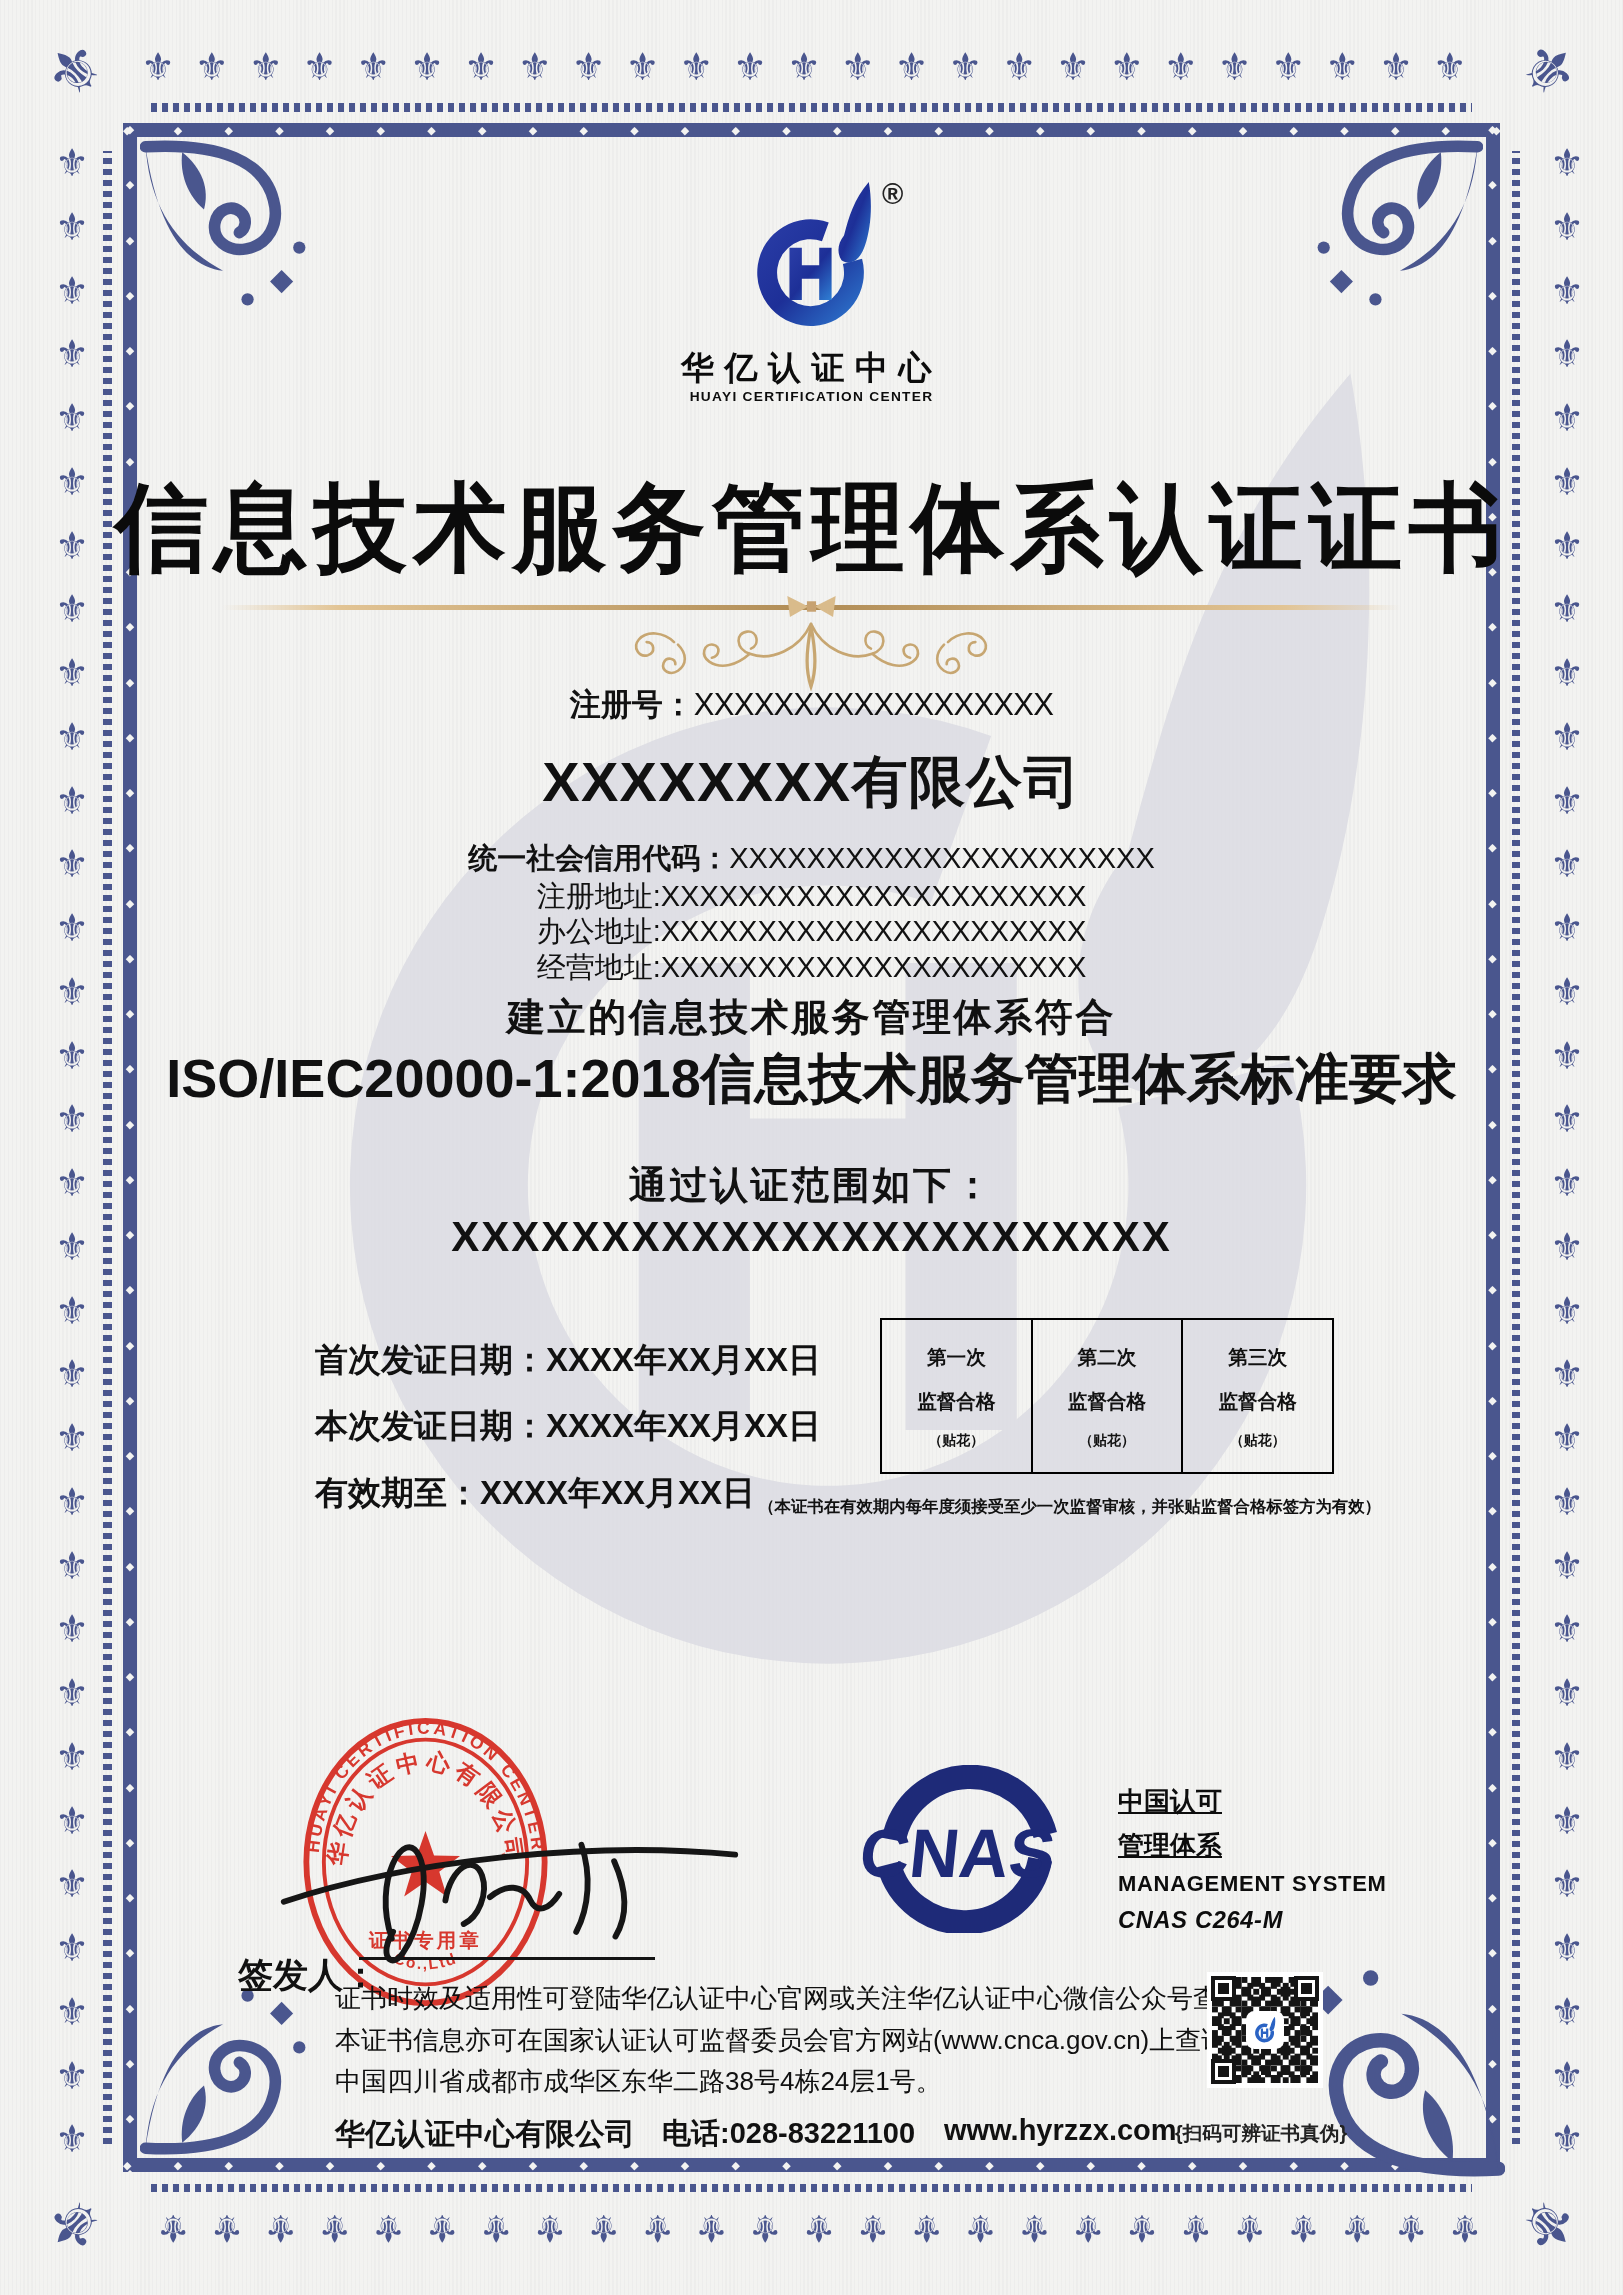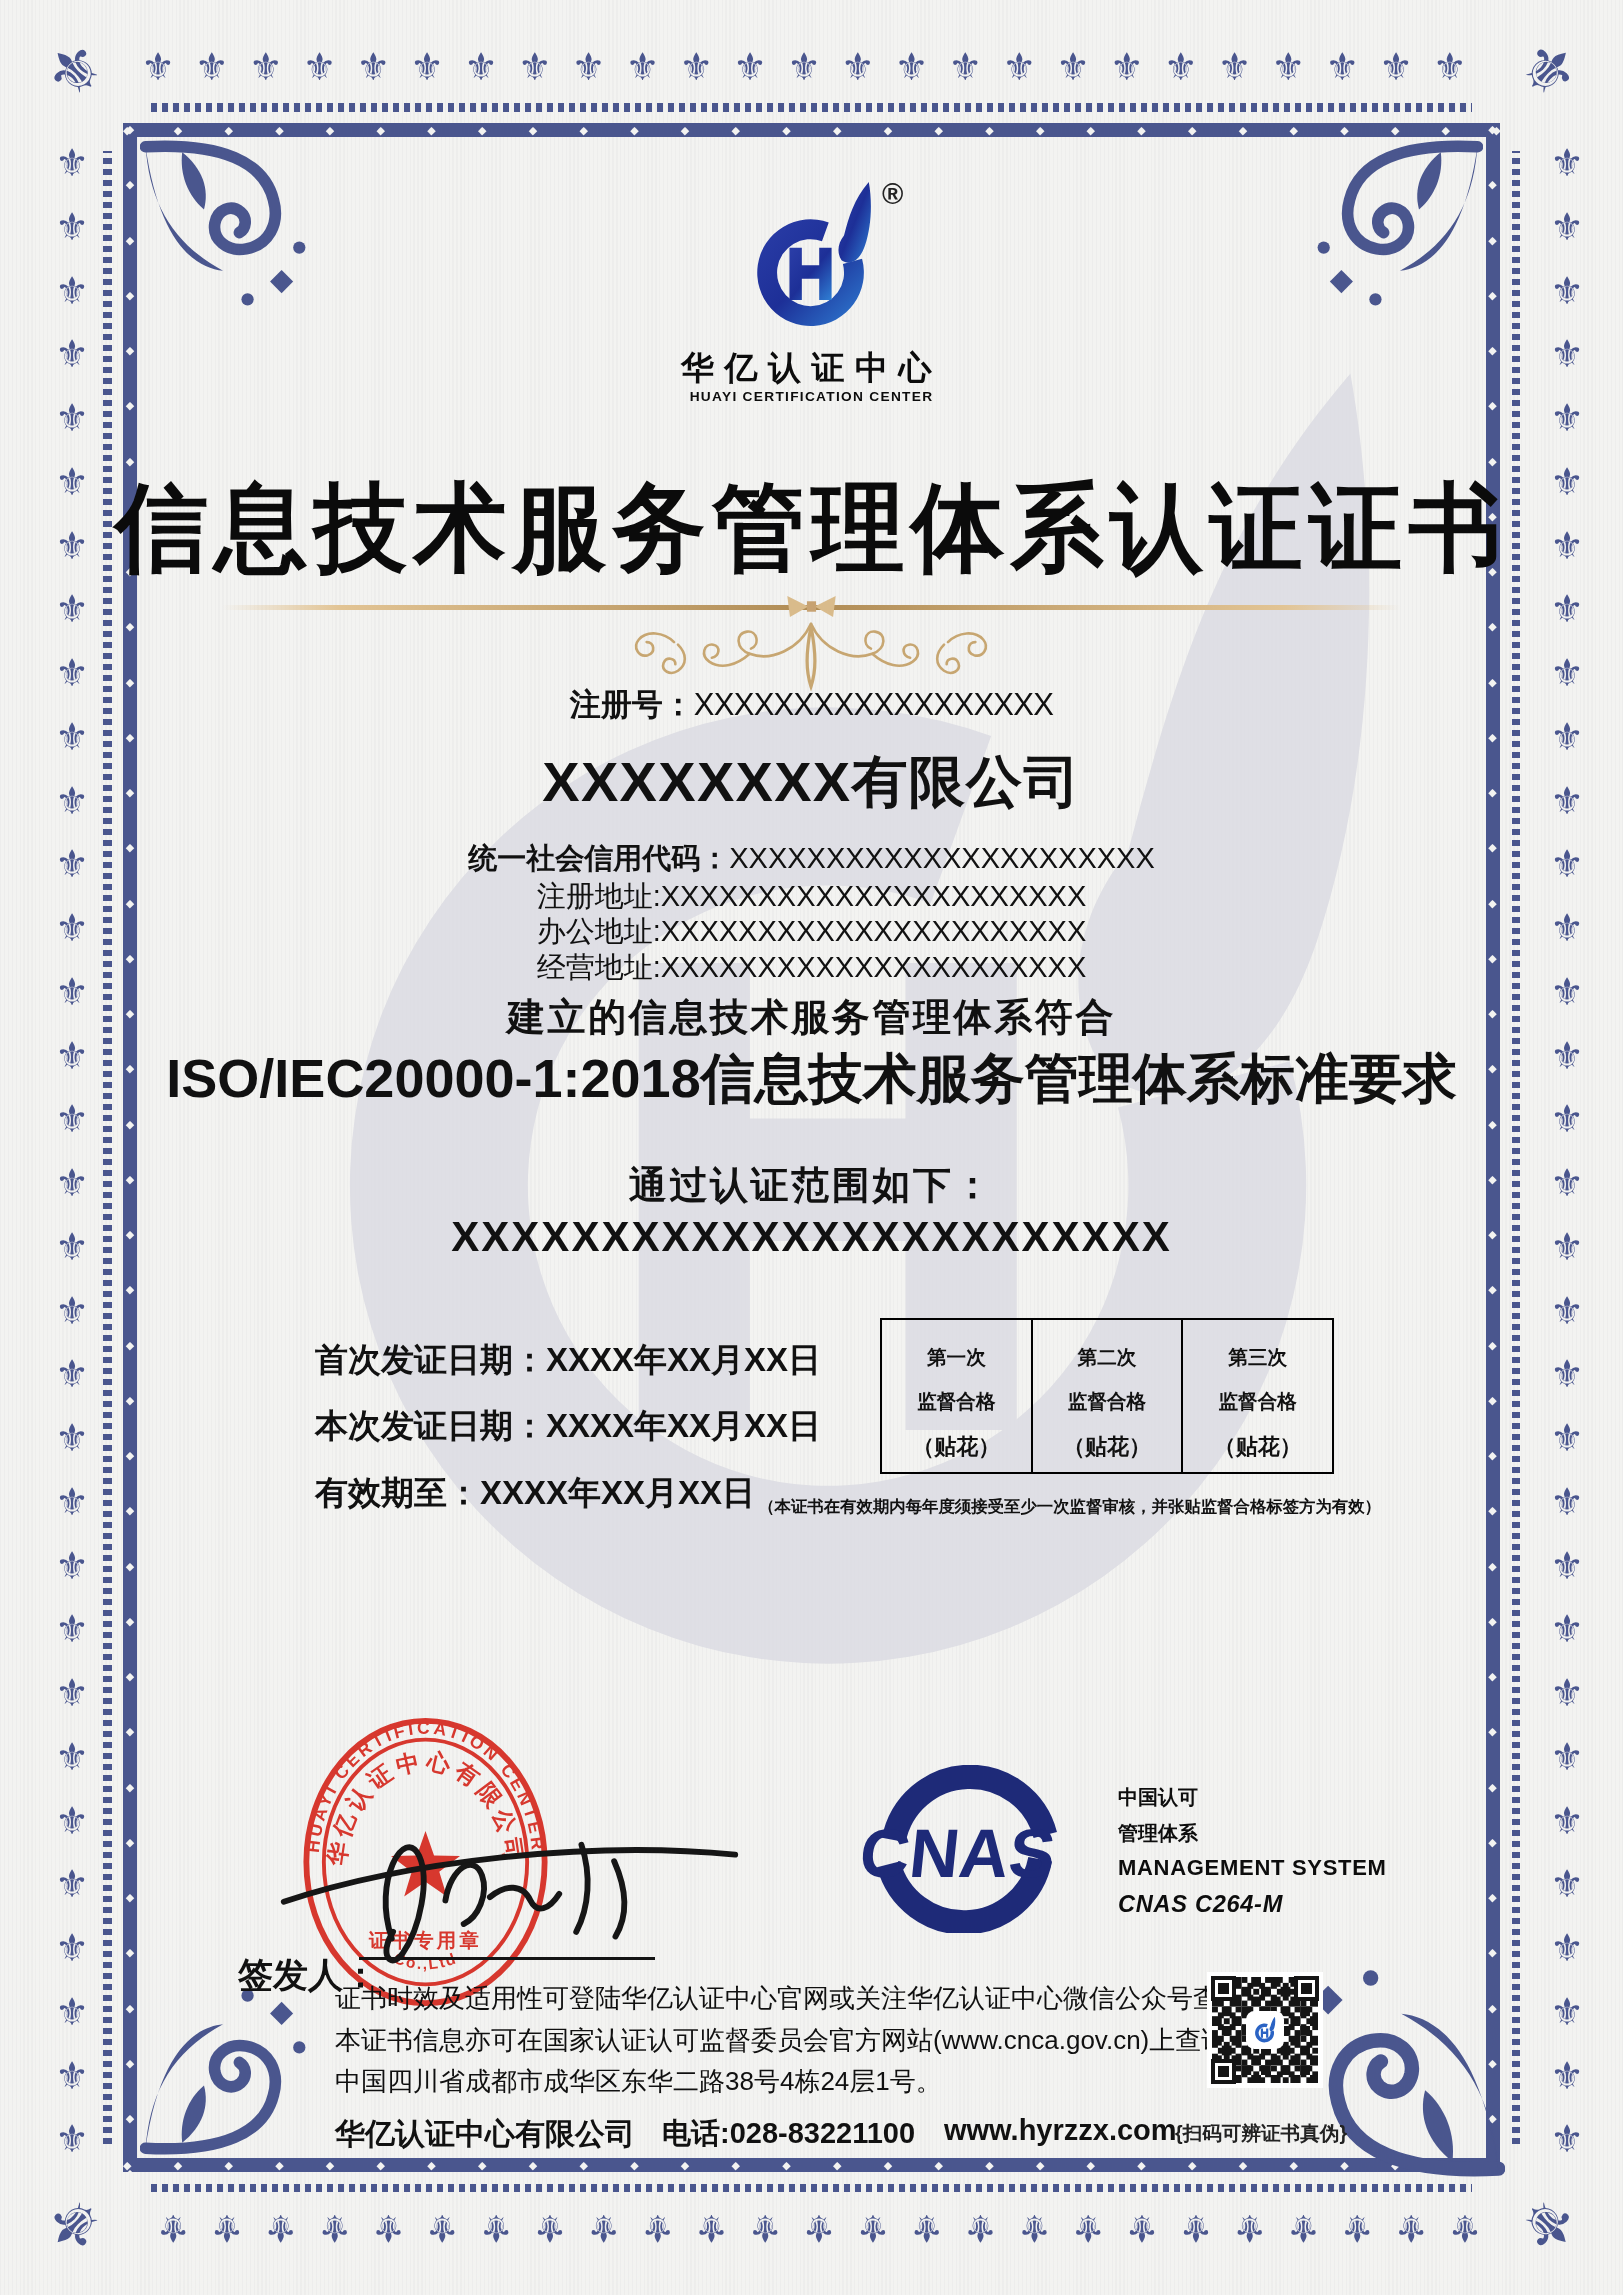--- a/index.html
+++ b/index.html
@@ -73,29 +73,29 @@
   .daterow{position:absolute;left:315px;font-size:33px;z-index:5;white-space:nowrap;}
   .daterow .lbl{font-weight:800;}
   .daterow .val{font-weight:700;}
   .date-1{top:1338px;}
   .date-2{top:1404px;}
   .date-3{top:1471px;}
   .suptable{position:absolute;left:880px;top:1318px;width:450px;height:152px;border:2px solid #000;display:flex;z-index:5;background:rgba(255,255,255,.0);}
   .supcell{flex:1;text-align:center;padding-top:23.6px;font-weight:700;}
   .supcell + .supcell{border-left:2px solid #000;}
   .supcell .l1,.supcell .l2{font-size:19.6px;margin-bottom:17px;}
-  .supcell .l3{font-size:22px;}
+  .supcell .l3{font-size:14px;}
   .supnote{position:absolute;left:753px;width:628px;top:1496px;font-size:16.4px;font-weight:700;text-align:right;white-space:nowrap;z-index:5;}
   .seal{position:absolute;left:296px;top:1713px;z-index:5;}
   .signature{position:absolute;left:274px;top:1763px;z-index:7;}
   .issuer{position:absolute;left:238px;top:1952px;font-size:35px;font-weight:800;z-index:6;}
   .issuer-line{position:absolute;left:359px;top:1957px;width:296px;height:2.6px;background:#141414;z-index:6;}
   .cnas-logo{position:absolute;left:849px;top:1765px;z-index:5;}
   .cnas-text{position:absolute;left:1118px;top:1784px;z-index:5;color:#0d0d0d;}
-  .cnas-text .c1,.cnas-text .c2{font-size:20px;font-weight:700;margin-bottom:8.5px;}
+  .cnas-text .c1,.cnas-text .c2{font-size:26px;font-weight:700;margin-bottom:8.5px;text-decoration:underline;}
   .cnas-text .c3{font-size:22px;font-weight:800;margin-bottom:9.8px;letter-spacing:0.7px;}
   .cnas-text .c4{font-size:23.6px;font-weight:800;letter-spacing:0.7px;font-style:italic;}
   .footline{position:absolute;left:335px;font-size:26px;font-weight:500;z-index:5;white-space:nowrap;color:#101010;}
   .foot-1{top:1981px;}
   .foot-2{top:2023px;}
   .foot-3{top:2064px;}
   .bottomrow{z-index:5;position:absolute;white-space:nowrap;}
   .b-company{left:335px;top:2114px;font-size:30px;font-weight:800;}
   .b-phone{left:662px;top:2114px;font-size:29px;font-weight:800;}
   .b-site{left:944px;top:2114px;font-size:29px;font-weight:800;}

